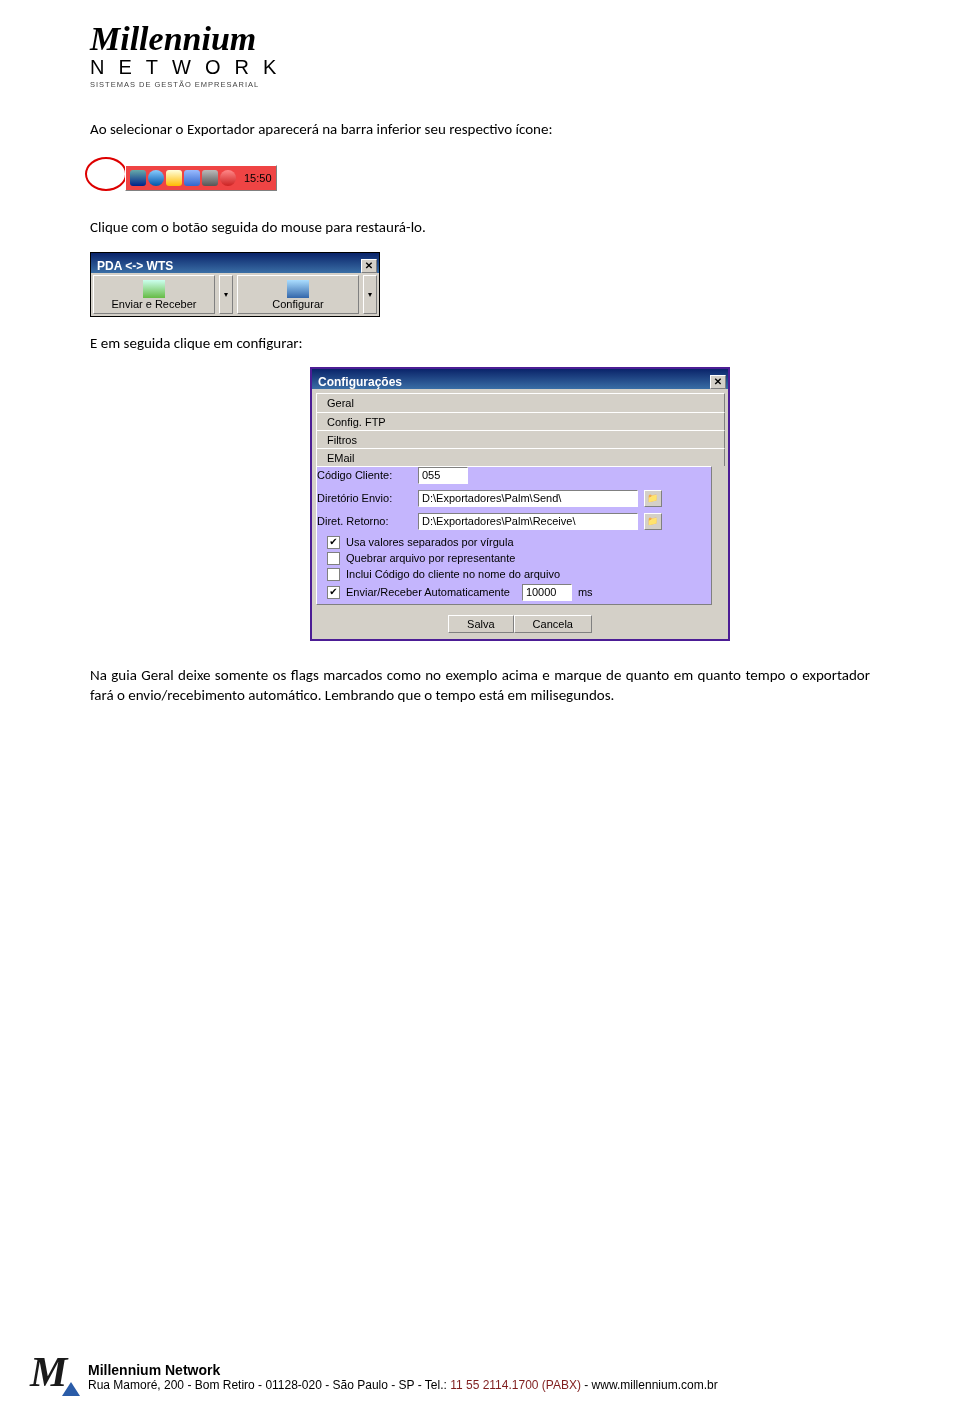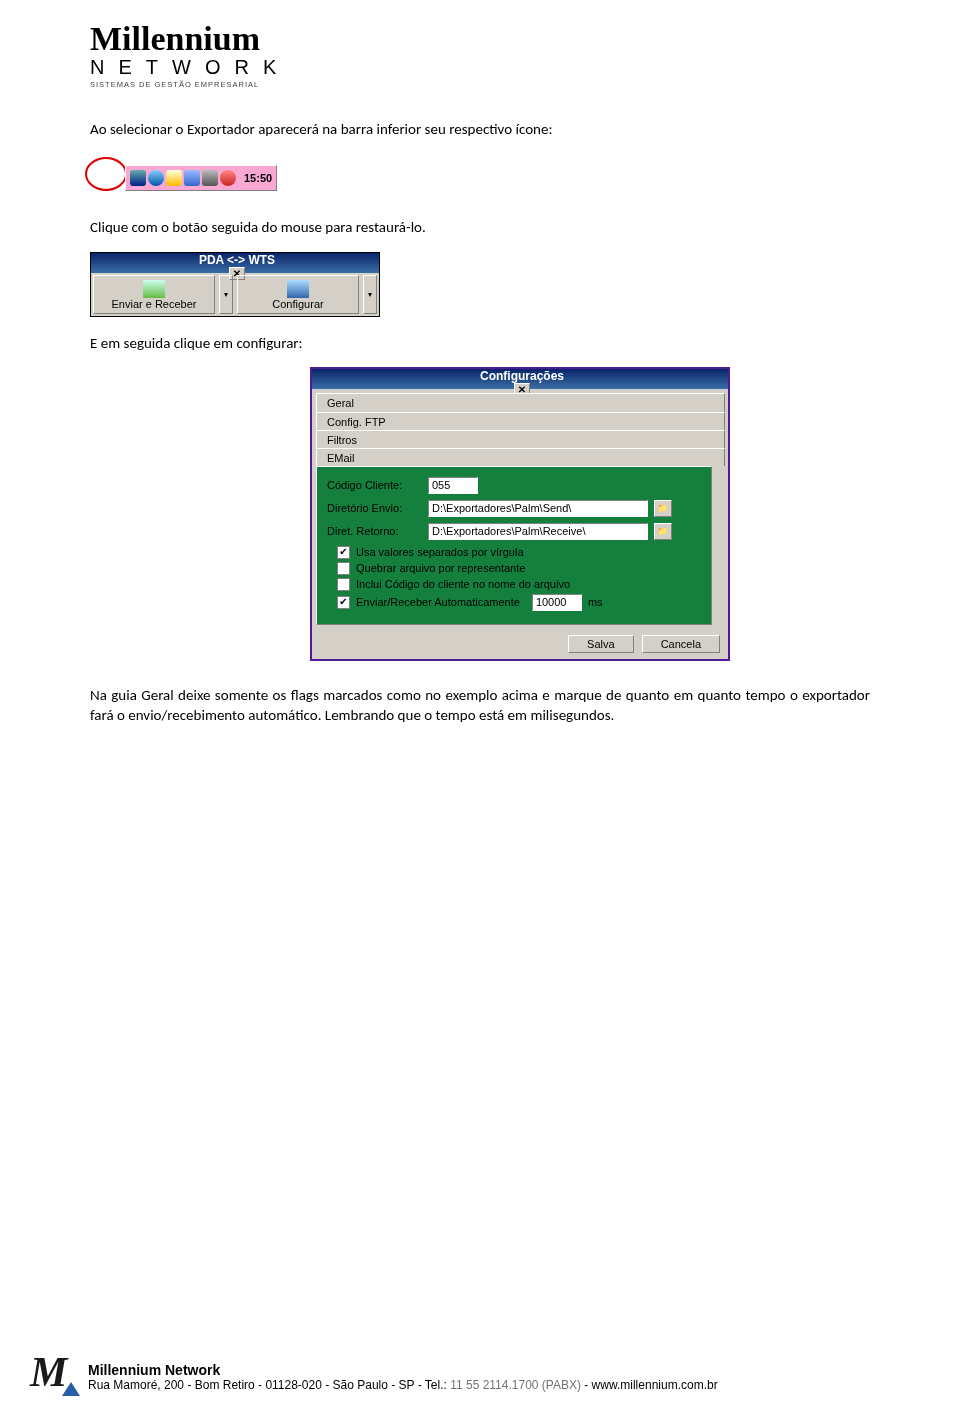--- a/index.html
+++ b/index.html
@@ -7,93 +7,93 @@
     width: 960px;
     height: 1410px;
     background: #fff;
     font-family: Calibri, Arial, sans-serif;
     color: #000;
     position: relative;
     padding: 20px 90px 0 90px;
   }
   
   .logo { margin-bottom: 30px; }
-  .logo-main { font-family: "Times New Roman", serif; font-size: 34px; font-weight: bold; letter-spacing: 0px; color:#000; }
+  .logo-main { font-family: "Times New Roman", serif; font-size: 34px; font-weight: bold; font-style: italic; letter-spacing: 0px; color:#000; }
   .logo-sub { font-family: Arial, sans-serif; font-size: 20px; letter-spacing: 14px; margin-top:-2px; }
   .logo-sub2 { font-family: Arial, sans-serif; font-size: 7.5px; letter-spacing: 1px; color:#444; margin-top:1px; }
 
   
   .para { font-size: 15px; line-height: 1.35; margin: 14px 0; }
 
   
   .systray-wrap { position: relative; width: 220px; height: 50px; margin: 10px 0 10px -5px; }
   .red-circle { position:absolute; left:0; top:4px; width:42px; height:34px; border:2px solid #d00; border-radius:50%; }
   .systray {
     position:absolute; left:40px; top:12px;
     display:flex; align-items:center; gap:2px;
-    background:#f9a8d4; border:1px solid #808080;
+    background:#ef4444; border:1px solid #808080;
     border-left-color:#fff; border-top-color:#fff;
     padding:2px 4px; height:26px;
-    font-family: Tahoma, sans-serif; font-size:11px;font-weight:bold;
+    font-family: Tahoma, sans-serif; font-size:11px;
   }
   .tray-icon { width:16px; height:16px; border-radius:3px; }
   .ic1{background:linear-gradient(#6aa,#028);} 
   .ic2{background:linear-gradient(#8cf,#05a);border-radius:50%;}
   .ic3{background:linear-gradient(#ffd,#fb0);}
   .ic4{background:linear-gradient(#9bf,#36c);}
   .ic5{background:linear-gradient(#bbb,#555);}
   .ic6{background:linear-gradient(#f88,#c22);border-radius:50%;}
   .tray-time{margin-left:6px;color:#000;}
 
   
   .pdawin { width:290px; margin:10px 0 16px 0; border:1px solid #000; font-family:Tahoma,sans-serif; }
   .titlebar {
     background:linear-gradient(#0a246a,#3a6ea5);
     color:#fff; font-size:12px; font-weight:bold;
-    display:flex; align-items:center; justify-content:space-between;
-    height:20px; padding:0 2px 0 6px;flex-direction:column;
+    display:flex; align-items:flex-end; justify-content:space-between;
+    height:20px; padding:0 2px 0 6px;
   }
   .closebtn { width:16px; height:14px; background:#d4d0c8; border:1px solid #808080; border-top-color:#fff; border-left-color:#fff; color:#000; font-size:10px; font-weight:bold; display:flex; align-items:center; justify-content:center; }
   .pdabody { background:#d4d0c8; display:flex; }
   .pdabtn { flex:1; text-align:center; padding:4px 2px 3px 2px; border:1px solid #808080; border-top-color:#fff; border-left-color:#fff; margin:2px; font-size:11px; }
   .pdabtn .bicon{ width:22px;height:18px;margin:0 auto 0 auto; }
   .bi1{background:linear-gradient(#cfe,#6b4);}
   .bi2{background:linear-gradient(#adf,#36a);}
   .pdadrop{width:14px; display:flex; align-items:center; justify-content:center; border:1px solid #808080; border-top-color:#fff; border-left-color:#fff; margin:2px; font-size:8px;}
 
   
   .cfg { width:420px; margin-left:220px; border:2px solid #4c1d95; font-family:Tahoma,sans-serif; background:#d4d0c8; }
   .cfg .tabs { display:flex; background:#d4d0c8; padding:4px 4px 0 4px; gap:0; font-size:11px;flex-direction:column; }
   .cfg .tab { padding:3px 10px 2px 10px; background:#d4d0c8; border:1px solid #808080; border-bottom:none; border-top-color:#fff; border-left-color:#fff; margin-right:-1px; position:relative; }
   .cfg .tab.active{ background:#d4d0c8; z-index:2; padding-bottom:3px; }
-  .cfg .panel { border:1px solid #808080; border-top-color:#fff; border-left-color:#fff; margin:0 16px 4px 4px; padding:10px; font-size:11px; background:#15803d; }
+  .cfg .panel { border:1px solid #808080; border-top-color:#fff; border-left-color:#fff; margin:0 16px 4px 4px; font-size:11px; background:#c4b5fd; }
   .frow { display:flex; align-items:center; margin-bottom:6px; gap:6px;}
   .flabel{ width:95px; }
   .finput{ background:#fff; border:1px solid #808080; border-bottom-color:#fff; border-right-color:#fff; padding:1px 3px; height:17px; font-family:Tahoma,sans-serif; font-size:11px; }
   .finput.sm{width:50px;}
   .finput.lg{width:220px;}
   .browse{ width:18px;height:17px;background:#d4d0c8;border:1px solid #808080;border-top-color:#fff;border-left-color:#fff;font-size:9px;display:flex;align-items:center;justify-content:center;}
   .cbrow{display:flex;align-items:center;gap:6px;margin:3px 0 3px 10px;font-size:11px;}
   .cb{width:13px;height:13px;background:#fff;border:1px solid #808080;display:flex;align-items:center;justify-content:center;font-size:10px;line-height:1;}
-  .cfg-foot{display:flex;justify-content:flex-end;gap:8px;padding:6px 8px;}
+  .cfg-foot{display:flex;justify-content:center;gap:0;padding:6px 8px;}
   .wbtn{padding:2px 18px;background:#d4d0c8;border:1px solid #808080;border-top-color:#fff;border-left-color:#fff;font-size:11px;}
 
   
   .footer{
     position:absolute; left:0; bottom:0; width:960px;
     display:flex; align-items:center; gap:14px;
     padding:14px 30px;
   }
   .flogo { width:44px; height:38px; position:relative; }
   .flogo .mglyph{ font-family:"Times New Roman",serif; font-size:42px; font-weight:bold; font-style:italic; color:#1a1a1a; line-height:0.7;}
   .flogo .tri{ width:0;height:0;border-left:9px solid transparent;border-right:9px solid transparent;border-bottom:14px solid #2a5ca8; position:absolute; left:32px; bottom:0;}
   .ftxt{font-family:Arial,sans-serif;}
   .ftxt .l1{font-weight:bold;font-size:14px;}
   .ftxt .l2{font-size:12px;}
-  .ftxt .l2 .blue{color:#737373;}
+  .ftxt .l2 .blue{color:#7f1d1d;}
 </style>
 </head>
 <body>
 
 <div class="logo">
   <div class="logo-main">Millennium</div>
   <div class="logo-sub">NETWORK</div>
   <div class="logo-sub2">SISTEMAS DE GESTÃO EMPRESARIAL</div>
 </div>
 

